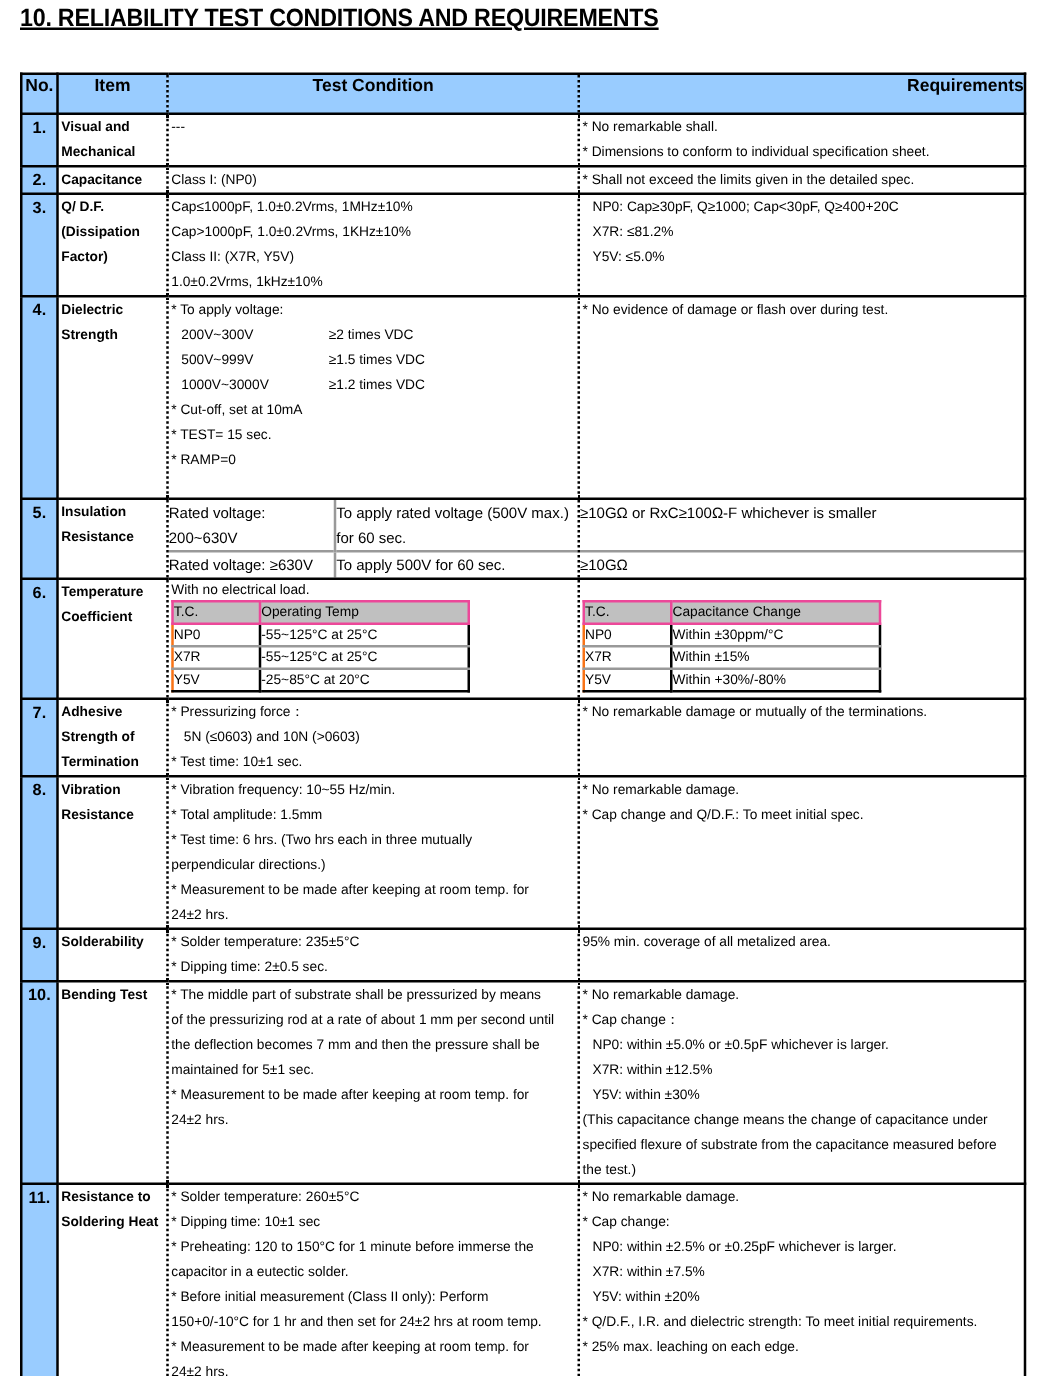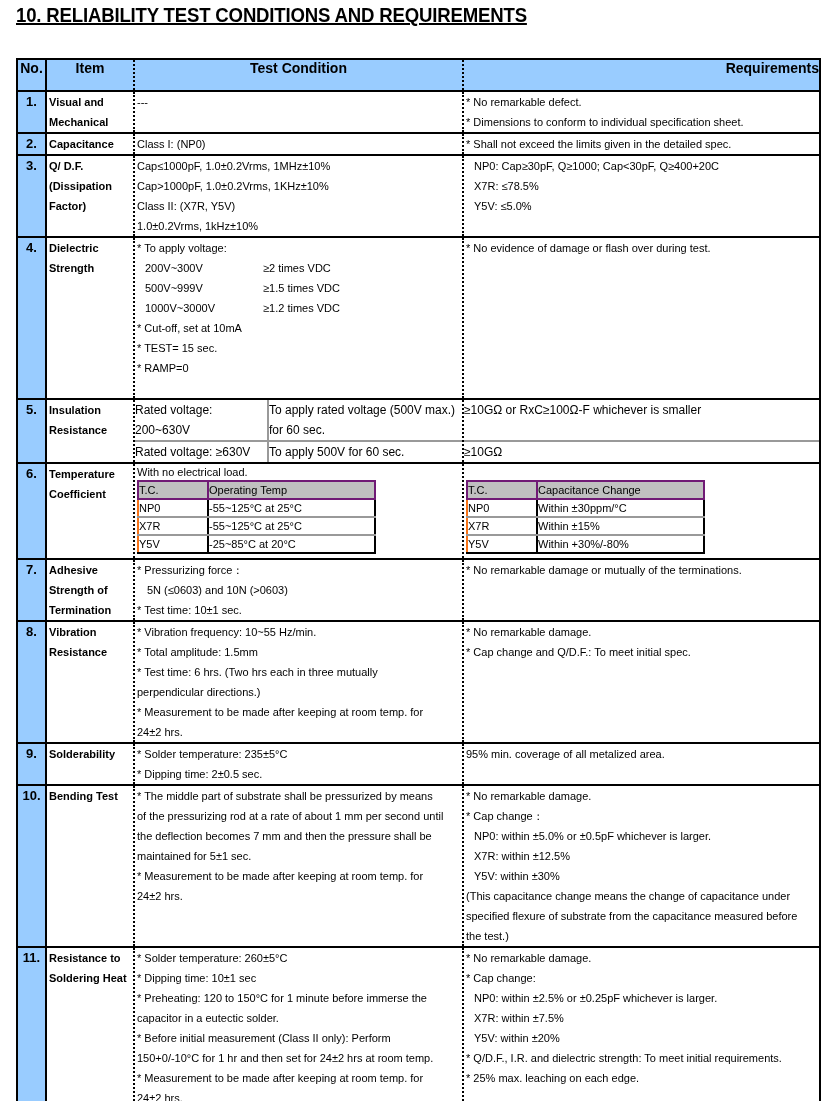--- a/index.html
+++ b/index.html
@@ -29,21 +29,21 @@
   .vrow { display: flex; }
   .vrow .a { width: 118px; }
   
   .ins { width: 100%; border-collapse: collapse; table-layout: fixed; font-size: 12px; }
   .ins td { vertical-align: top; padding: 0 0 0 2px; }
   .ins td.ia { width: 132px; border-right: 2px solid #999; }
   .ins tr.r2 td { border-top: 2px solid #999; }
   
   .sub { border-collapse: collapse; font-size: 11px; margin-left: 2px; }
   .sub th, .sub td { height: 16px; line-height: 16px; padding: 0 2px; text-align: left; font-weight: normal; white-space: nowrap; }
-  .sub th { background: #c0c0c0; border: 2px solid #701a75; }
+  .sub th { background: #c0c0c0; border: 2px solid #ec4899; }
   .sub td { border-left: 2px solid #f97316; border-right: 2px solid #000; border-bottom: 2px solid #999; }
   .sub tr:last-child td { border-bottom: 2px solid #000; }
   .sub .s1 { width: 68px; }
   .sub .s2 { width: 165px; }
   .sub2 .s2 { width: 165px; }
 </style>
 </head>
 <body>
 
 <div class="title">10. RELIABILITY TEST CONDITIONS AND REQUIREMENTS</div>
@@ -68,21 +68,21 @@
     <tr class="row">
       <td class="no">1.</td>
       <td class="item">
         <div class="ln">Visual and</div>
         <div class="ln">Mechanical</div>
       </td>
       <td class="cond">
         <div class="ln pad">---</div>
       </td>
       <td class="req">
-        <div class="ln pad">* No remarkable defect.</div>
+        <div class="ln pad">* No remarkable shall.</div>
         <div class="ln pad">* Dimensions to conform to individual specification sheet.</div>
       </td>
     </tr>
 
     <tr class="row">
       <td class="no">2.</td>
       <td class="item">
         <div class="ln">Capacitance</div>
       </td>
       <td class="cond">
@@ -101,21 +101,21 @@
         <div class="ln">Factor)</div>
       </td>
       <td class="cond">
         <div class="ln pad">Cap≤1000pF, 1.0±0.2Vrms, 1MHz±10%</div>
         <div class="ln pad">Cap&gt;1000pF, 1.0±0.2Vrms, 1KHz±10%</div>
         <div class="ln pad">Class II: (X7R, Y5V)</div>
         <div class="ln pad">1.0±0.2Vrms, 1kHz±10%</div>
       </td>
       <td class="req">
         <div class="ln ind">NP0: Cap≥30pF, Q≥1000; Cap&lt;30pF, Q≥400+20C</div>
-        <div class="ln ind">X7R: ≤78.5%</div>
+        <div class="ln ind">X7R: ≤81.2%</div>
         <div class="ln ind">Y5V: ≤5.0%</div>
       </td>
     </tr>
 
     <tr class="row">
       <td class="no">4.</td>
       <td class="item">
         <div class="ln">Dielectric</div>
         <div class="ln">Strength</div>
       </td>

